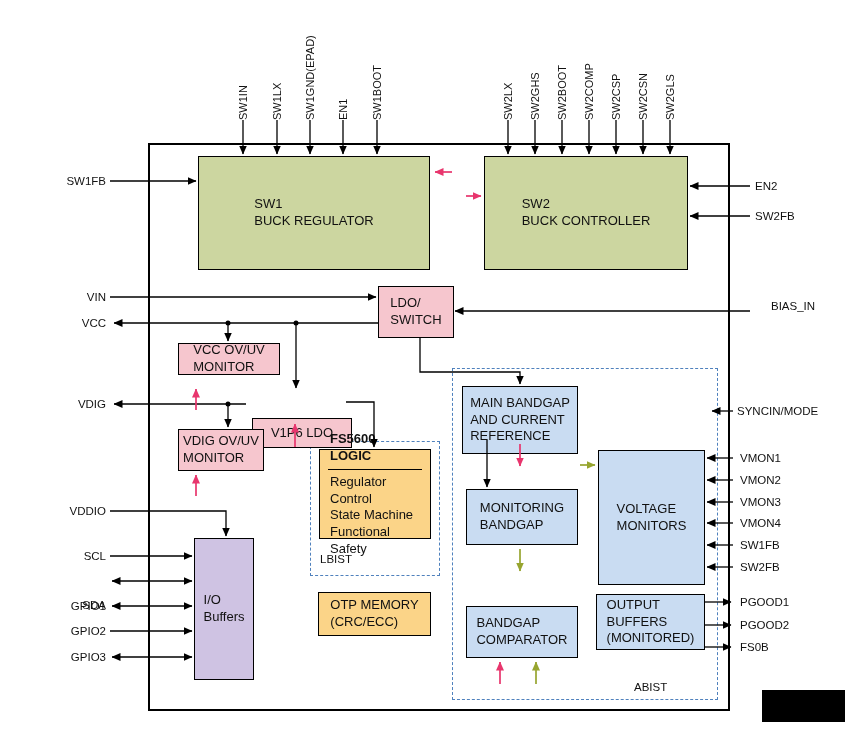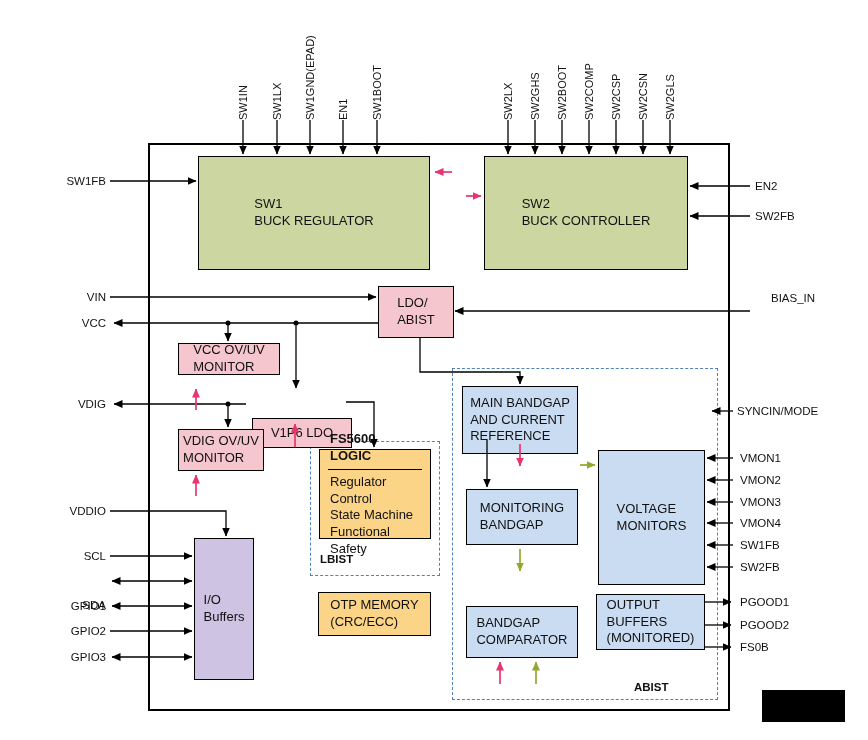--- a/index.html
+++ b/index.html
@@ -18,21 +18,21 @@
 
   .block { position:absolute; border:1.2px solid #000; display:flex; align-items:center; justify-content:center;
            text-align:left; font-size:13px; line-height:1.3; white-space:pre-line; z-index:2; }
   .green  { background:var(--regulator-green,#ccd6a0); }
   .pink   { background:var(--analog-pink,#f6c6ce); }
   .orange { background:var(--logic-orange,#fbd488); }
   .blue   { background:var(--monitor-blue,#c9dcf2); }
   .purple { background:var(--io-purple,#cfc3e3); }
 
   .dashed { position:absolute; border:1.6px dashed var(--dashed-blue,#4f81bd); z-index:1; }
-  .group-label { position:absolute; font-weight:bold; font-size:11.5px; z-index:2; }
+  .group-label { position:absolute; font-weight:normal; font-size:11.5px; z-index:2; }
 
   .logic { flex-direction:column; padding:8px; }
   .logic-title { font-weight:bold; width:100%; padding:5px 2px 4px; border-bottom:1.2px solid #000; }
   .logic-body  { flex:1; width:100%; display:flex; align-items:center; justify-content:center; padding:4px 2px; white-space:pre-line; }
 
   .vlabel { position:absolute; top:8px; height:112px; width:16px; writing-mode:vertical-rl;
             transform:rotate(180deg); font-size:11px; line-height:16px; z-index:2; }
   .llabel { position:absolute; left:18px; width:88px; text-align:right; font-size:11.5px; height:16px; line-height:16px; z-index:2; }
   .rlabel { position:absolute; text-align:left; font-size:11.5px; height:16px; line-height:16px; z-index:2; }
 
@@ -123,21 +123,21 @@
   <div class="dashed" style="left:310px;top:441px;width:130px;height:135px;"></div>
   <div class="group-label" style="left:320px;top:553px;">LBIST</div>
   <div class="dashed" style="left:452px;top:368px;width:266px;height:332px;"></div>
   <div class="group-label" style="left:634px;top:681px;">ABIST</div>
 
   <div class="block green" style="left:198px;top:156px;width:232px;height:114px;">SW1
 BUCK REGULATOR</div>
   <div class="block green" style="left:484px;top:156px;width:204px;height:114px;">SW2
 BUCK CONTROLLER</div>
   <div class="block pink" style="left:378px;top:286px;width:76px;height:52px;">LDO/
-ABIST</div>
+SWITCH</div>
   <div class="block pink" style="left:178px;top:343px;width:102px;height:32px;">VCC OV/UV
 MONITOR</div>
   <div class="block pink" style="left:252px;top:390px;width:100px;height:30px;margin-top:28px;">V1P6 LDO</div>
   <div class="block pink" style="left:178px;top:429px;width:86px;height:42px;">VDIG OV/UV
 MONITOR</div>
 
   <div class="block orange logic" style="left:319px;top:449px;width:112px;height:90px;">
     <div class="logic-title">FS5600 LOGIC</div>
     <div class="logic-body">Regulator Control
 State Machine
@@ -181,21 +181,21 @@
   <div class="llabel" style="top:396px;">VDIG</div>
   <div class="llabel" style="top:503px;">VDDIO</div>
   <div class="llabel" style="top:548px;">SCL</div>
   <div class="llabel" style="top:573px;margin-top:24px;">SDA</div>
   <div class="llabel" style="top:598px;">GPIO1</div>
   <div class="llabel" style="top:623px;">GPIO2</div>
   <div class="llabel" style="top:649px;">GPIO3</div>
 
   <div class="rlabel" style="left:755px;top:178px;">EN2</div>
   <div class="rlabel" style="left:755px;top:208px;">SW2FB</div>
-  <div class="rlabel" style="left:755px;top:290px;padding-left:16px;">BIAS_IN</div>
+  <div class="rlabel" style="left:755px;top:298px;padding-left:16px;">BIAS_IN</div>
   <div class="rlabel" style="left:737px;top:403px;">SYNCIN/MODE</div>
   <div class="rlabel" style="left:740px;top:450px;">VMON1</div>
   <div class="rlabel" style="left:740px;top:472px;">VMON2</div>
   <div class="rlabel" style="left:740px;top:494px;">VMON3</div>
   <div class="rlabel" style="left:740px;top:515px;">VMON4</div>
   <div class="rlabel" style="left:740px;top:537px;">SW1FB</div>
   <div class="rlabel" style="left:740px;top:559px;">SW2FB</div>
   <div class="rlabel" style="left:740px;top:594px;">PGOOD1</div>
   <div class="rlabel" style="left:740px;top:617px;">PGOOD2</div>
   <div class="rlabel" style="left:740px;top:639px;">FS0B</div>

